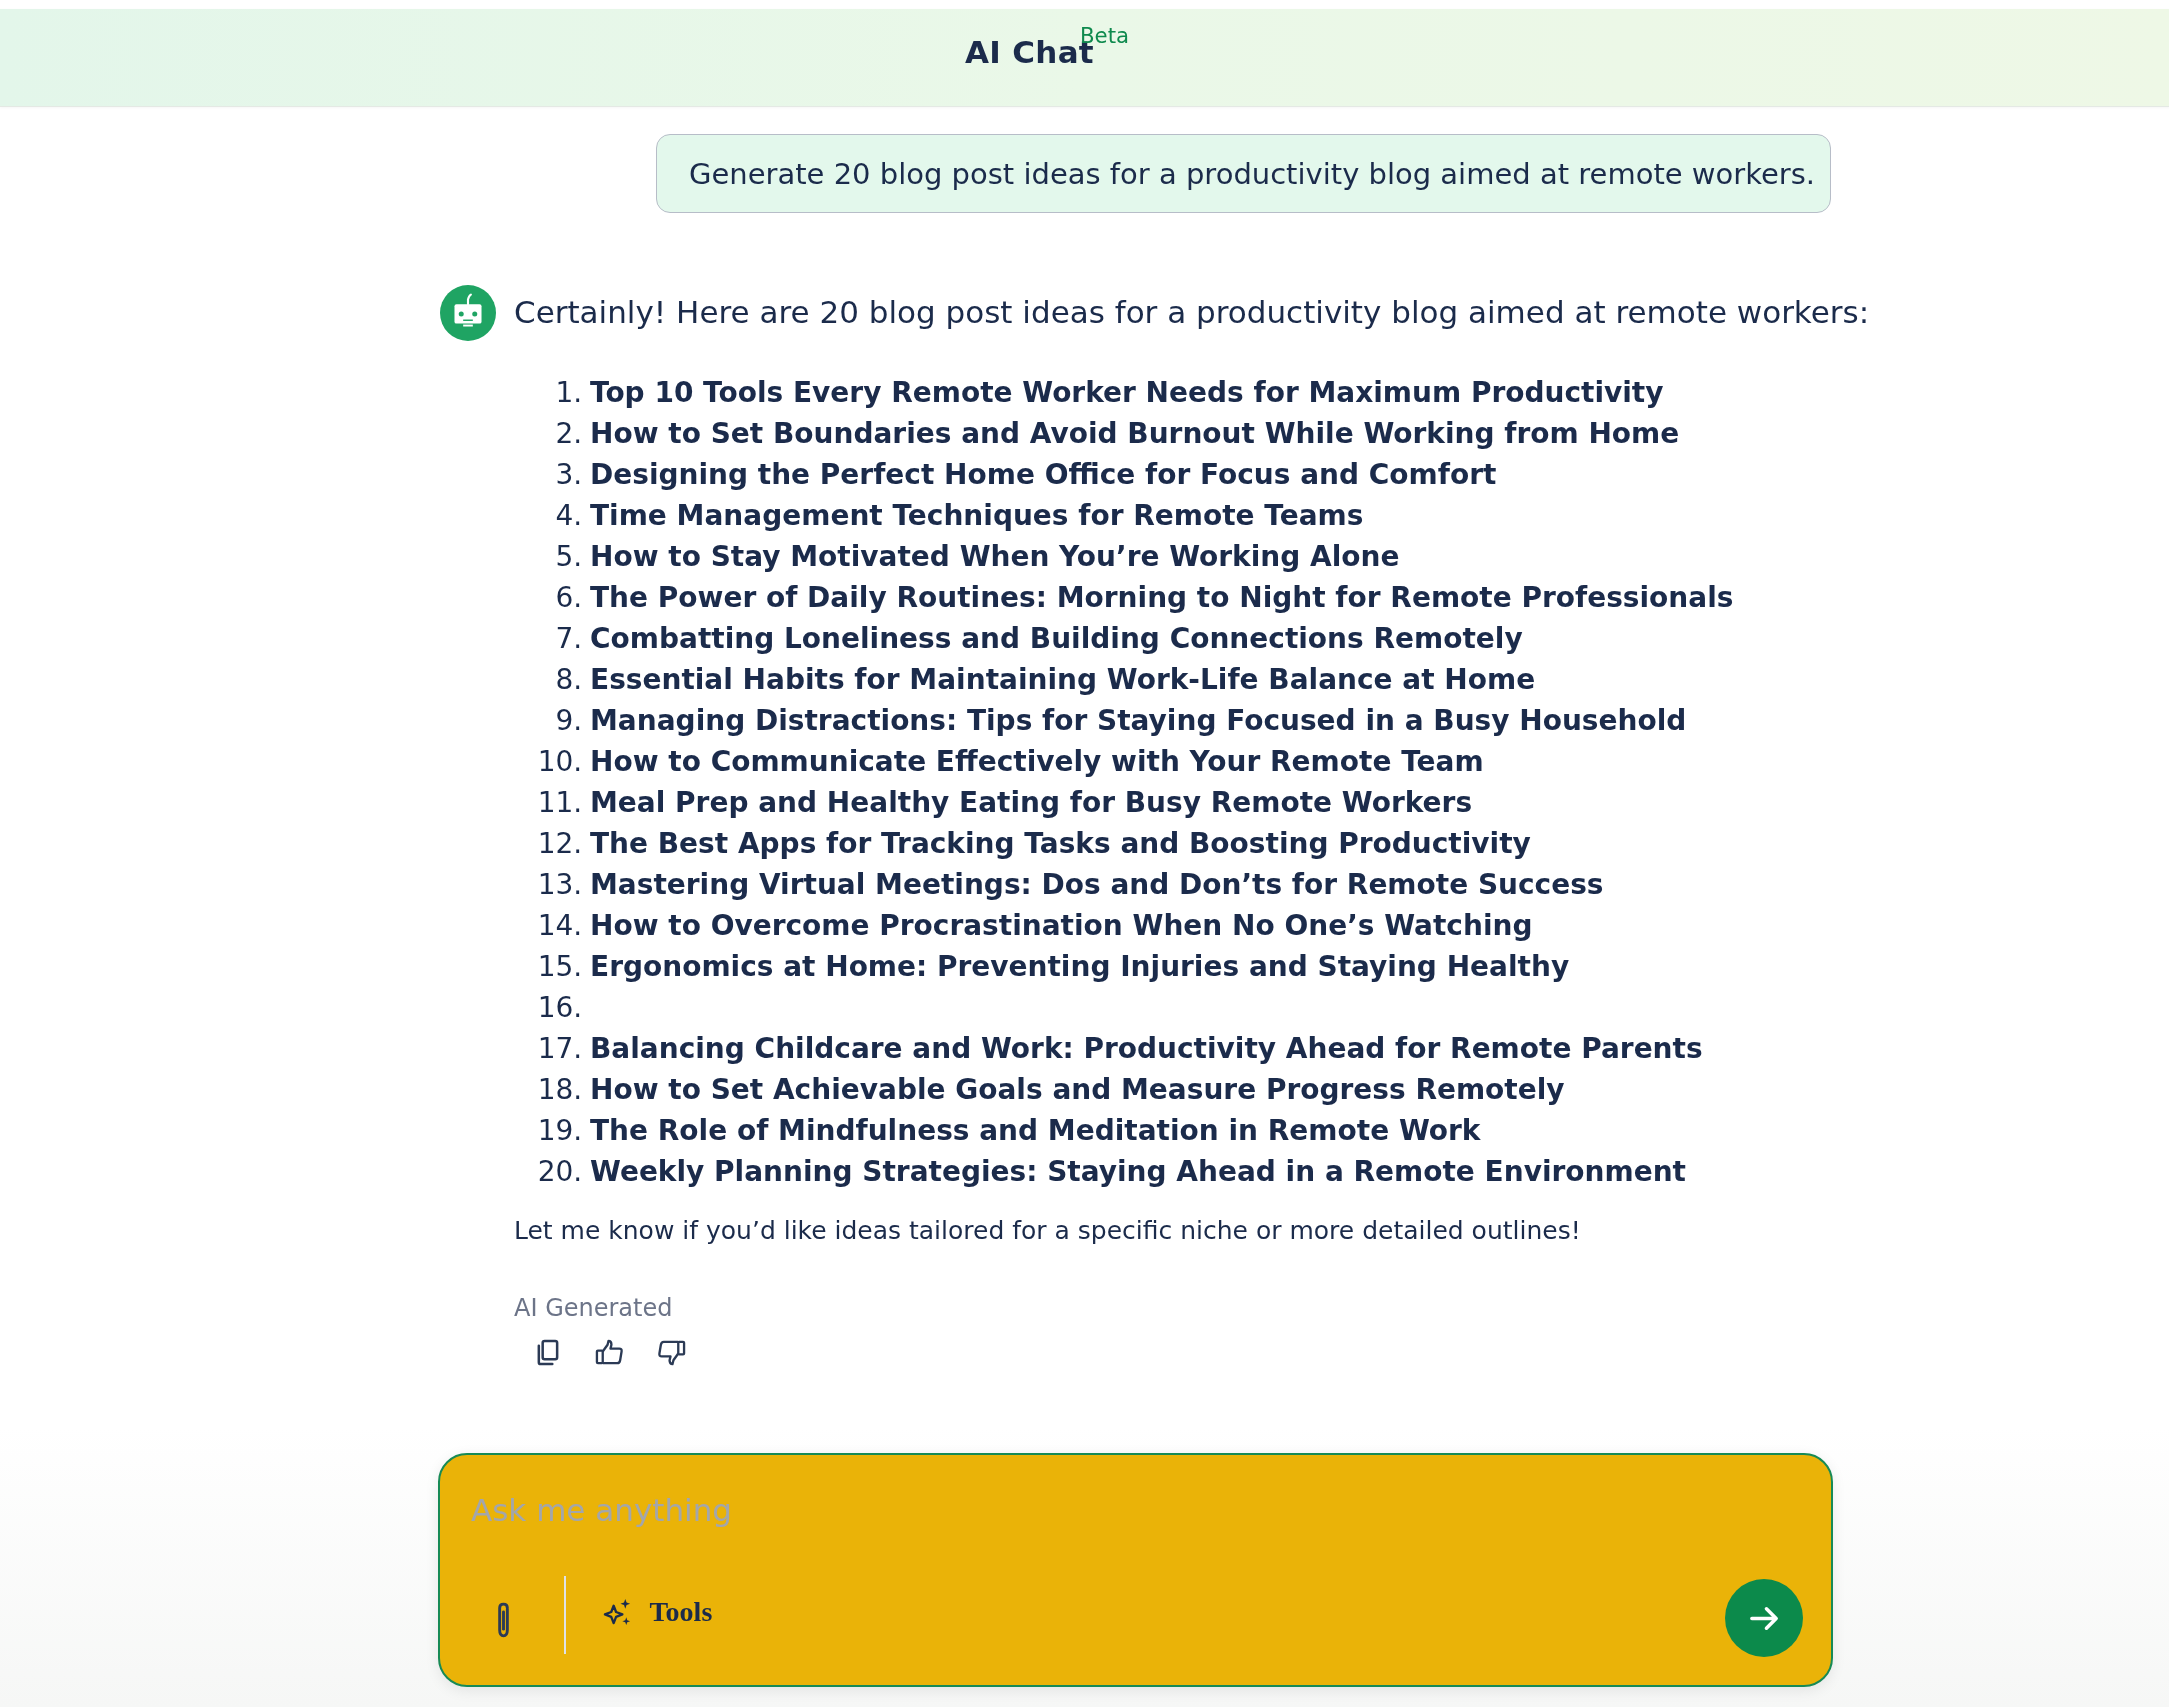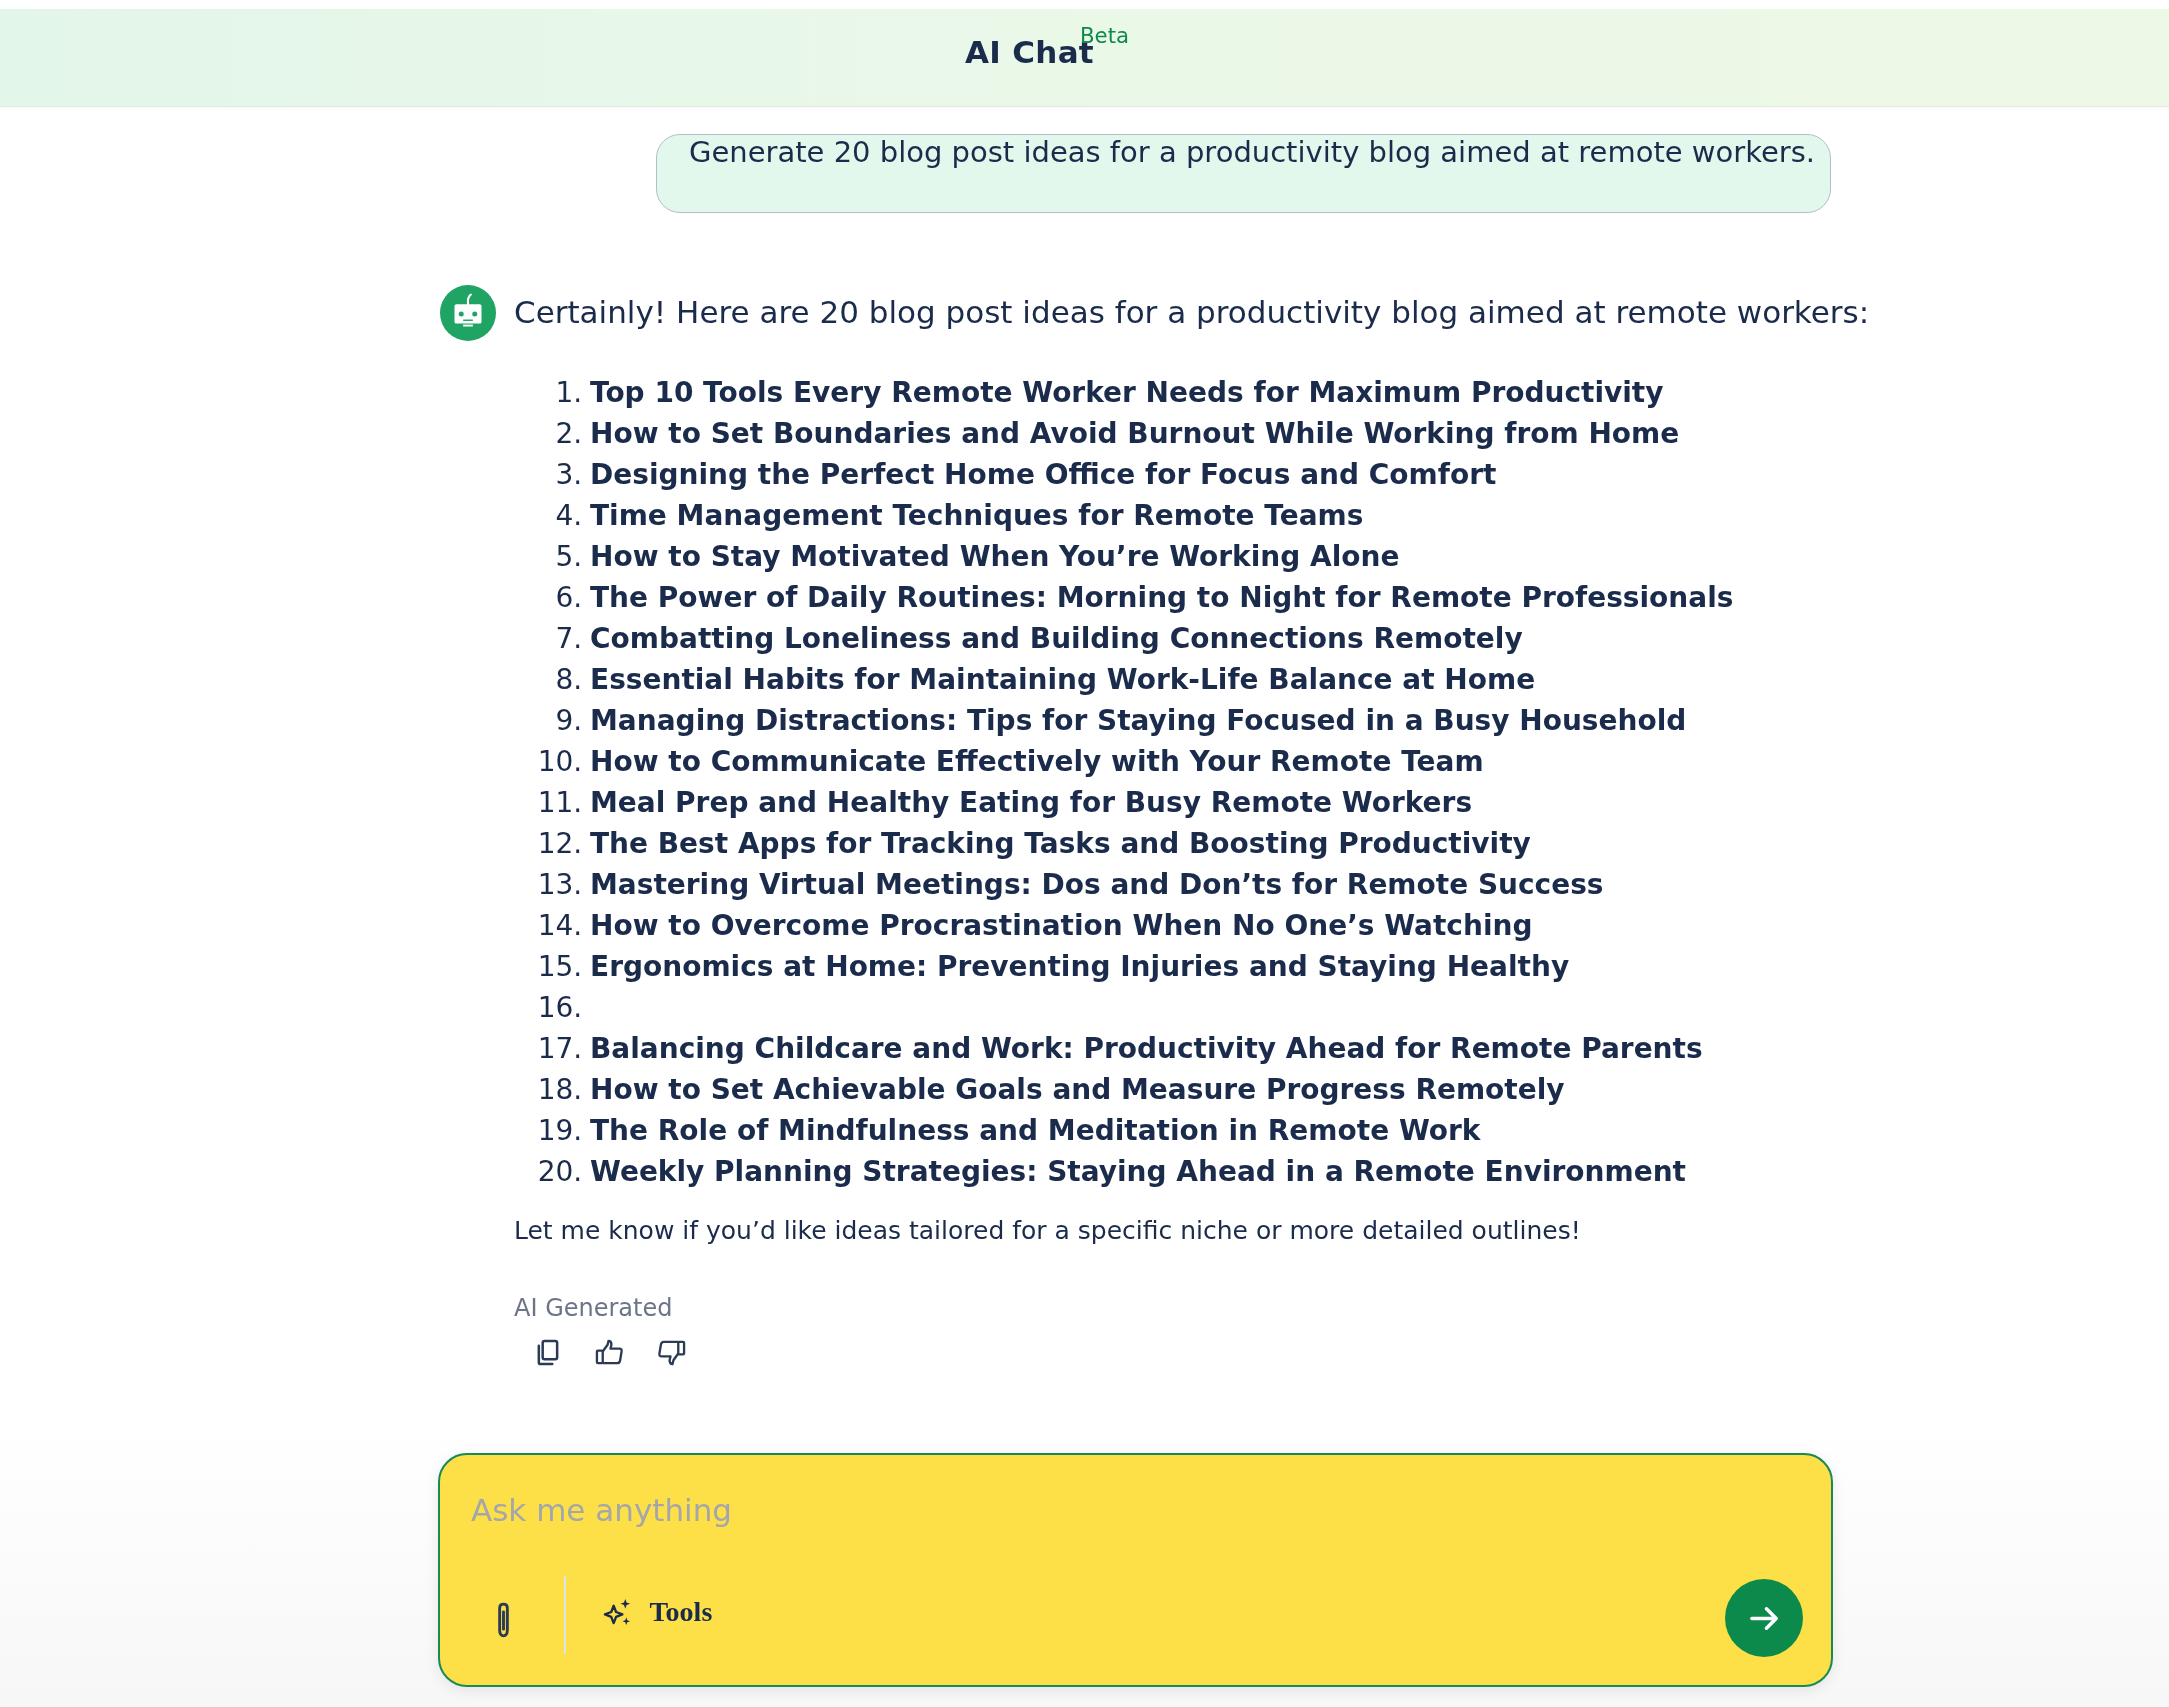--- a/index.html
+++ b/index.html
@@ -1,33 +1,33 @@
 <!DOCTYPE html>
 <html><head>
 <meta charset="utf-8">
 <style>
   html,body{margin:0;padding:0;}
   body{width:2170px;height:1708px;overflow:hidden;background:#ffffff;font-family:"DejaVu Sans","Liberation Sans",sans-serif;color:#1b2b4b;position:relative;}
   .header{position:absolute;left:0;top:0;width:2170px;height:97px;background:linear-gradient(90deg,#e3f6ea 0%,#eaf8e8 50%,#eef8e6 100%);border-bottom:1.9px solid #e4e9e4;box-shadow:0 1px 2.9px rgba(0,0,0,0.04);margin-top:9px;}
   .title{position:absolute;left:965px;top:25px;font-size:31px;font-weight:bold;color:#1b2b4b;letter-spacing:0.3px;}
   .beta{position:absolute;left:1080px;top:14px;font-size:21.3px;color:#0f8a4e;}
-  .user-bubble{position:absolute;left:656px;top:134px;width:1175px;height:79px;box-sizing:border-box;background:#e3f8ec;border:1.9px solid #b7bdc8;border-radius:24px;display:flex;padding-left:32px;font-size:29px;color:#1b2b4b;white-space:nowrap;}
+  .user-bubble{position:absolute;left:656px;top:134px;width:1175px;height:79px;box-sizing:border-box;background:#e3f8ec;border:1.9px solid #b7bdc8;border-radius:14px;display:flex;align-items:center;padding-left:32px;font-size:29px;color:#1b2b4b;white-space:nowrap;}
   .avatar{position:absolute;left:440px;top:285px;width:56px;height:56px;border-radius:50%;background:#1fa463;}
   .avatar svg{position:absolute;left:0;top:0;}
   .intro{position:absolute;left:514px;top:294px;font-size:31px;color:#1b2b4b;white-space:nowrap;}
   .list{position:absolute;left:514px;top:372px;margin:0;padding:0;list-style:none;}
   .list li{height:41px;display:flex;align-items:center;white-space:nowrap;font-size:28px;}
   .num{width:76px;text-align:right;color:#1b2b4b;padding-right:7.8px;box-sizing:border-box;}
   .item{font-weight:bold;color:#1b2b4b;}
   .outro{position:absolute;left:514px;top:1216px;font-size:25px;color:#1b2b4b;white-space:nowrap;}
   .ai-gen{position:absolute;left:514px;top:1294px;font-size:24px;color:#6c7488;}
   .actions{position:absolute;left:530px;top:1335px;display:flex;gap:27px;}
   .act{width:35px;height:35px;display:flex;align-items:center;justify-content:center;cursor:pointer;}
   .footer-bg{position:absolute;left:0;top:1426px;width:2170px;height:281px;background:linear-gradient(180deg,#ffffff 0%,#f6f7f6 100%);}
-  .composer{position:absolute;left:438px;top:1453px;width:1395px;height:234px;box-sizing:border-box;border:2.9px solid #178a55;border-radius:29px;background:#fde047;box-shadow:0 3.9px 13.6px rgba(0,0,0,0.08);}
+  .composer{position:absolute;left:438px;top:1453px;width:1395px;height:234px;box-sizing:border-box;border:2.9px solid #178a55;border-radius:29px;background:#eab308;box-shadow:0 3.9px 13.6px rgba(0,0,0,0.08);}
   .composer input{position:absolute;left:29px;top:29px;width:1261px;height:49px;border:none;outline:none;font-size:31px;font-family:"DejaVu Sans","Liberation Sans",sans-serif;color:#1b2b4b;background:transparent;}
   .composer input::placeholder{color:#a3a6ab;}
   .attach{position:absolute;left:39px;top:136px;width:49px;height:58px;display:flex;align-items:center;justify-content:center;cursor:pointer;}
   .divider{position:absolute;left:124px;top:121px;width:1.9px;height:78px;background:#dfe2e6;}
   .tools{position:absolute;left:163px;top:141px;display:flex;align-items:center;gap:15.5px;cursor:pointer;}
   .tools span.lbl{font-size:28px;font-weight:bold;color:#1b2b4b;font-family:Liberation Serif, serif;}
   .send{position:absolute;left:1285px;top:124px;width:78px;height:78px;border-radius:50%;background:#0c8a4b;display:flex;align-items:center;justify-content:center;cursor:pointer;}
 </style>
 </head>
 <body>

